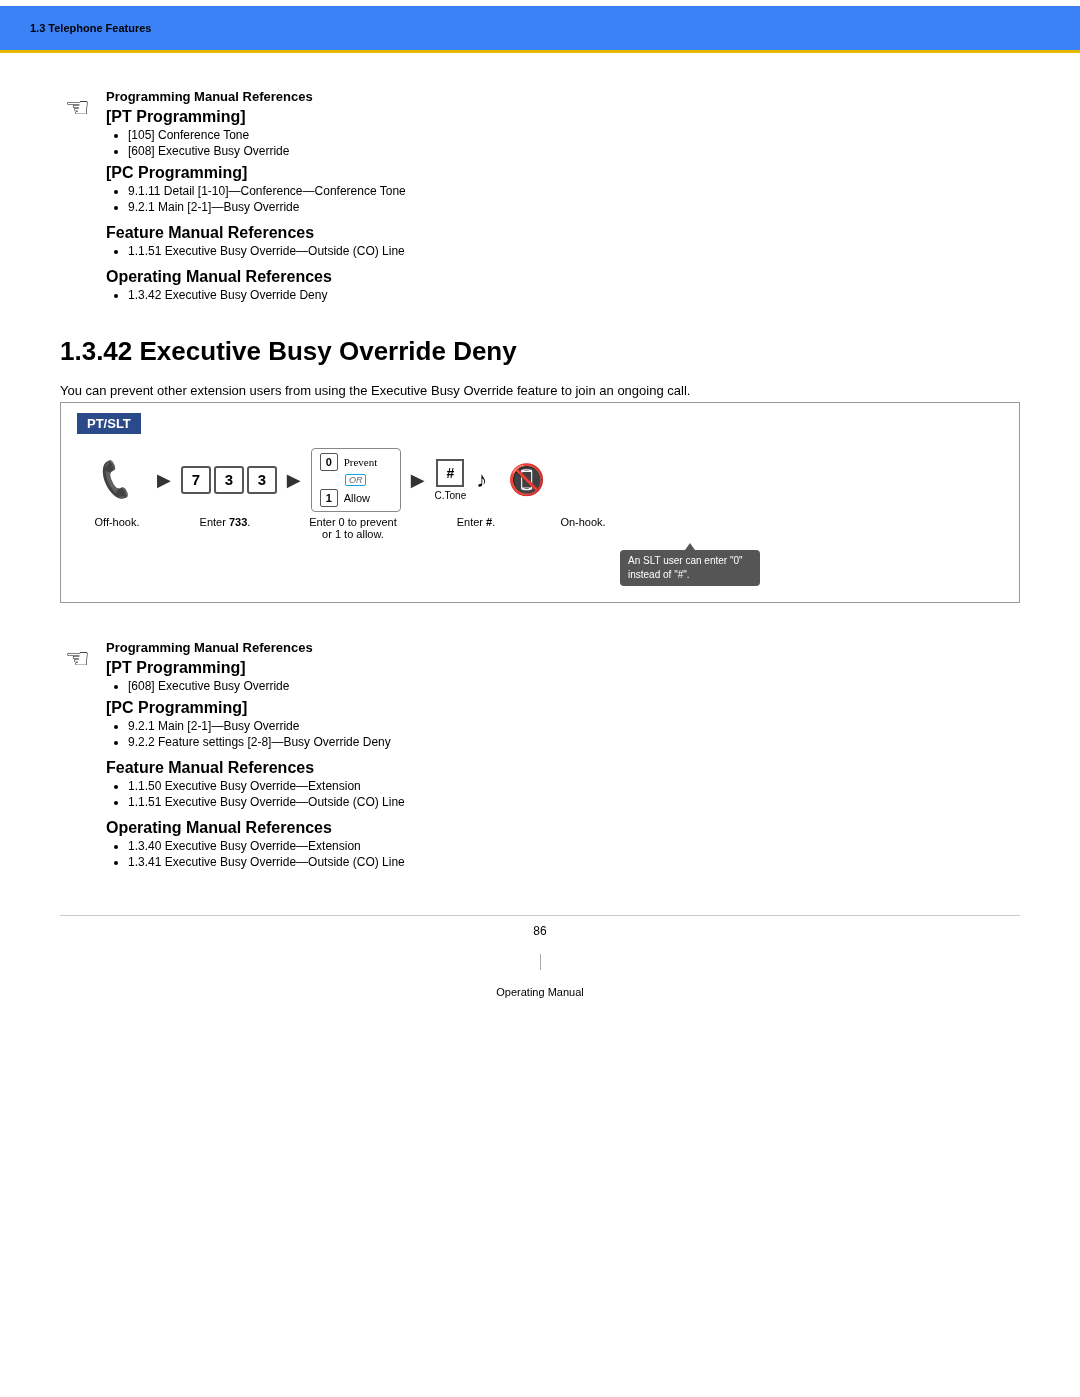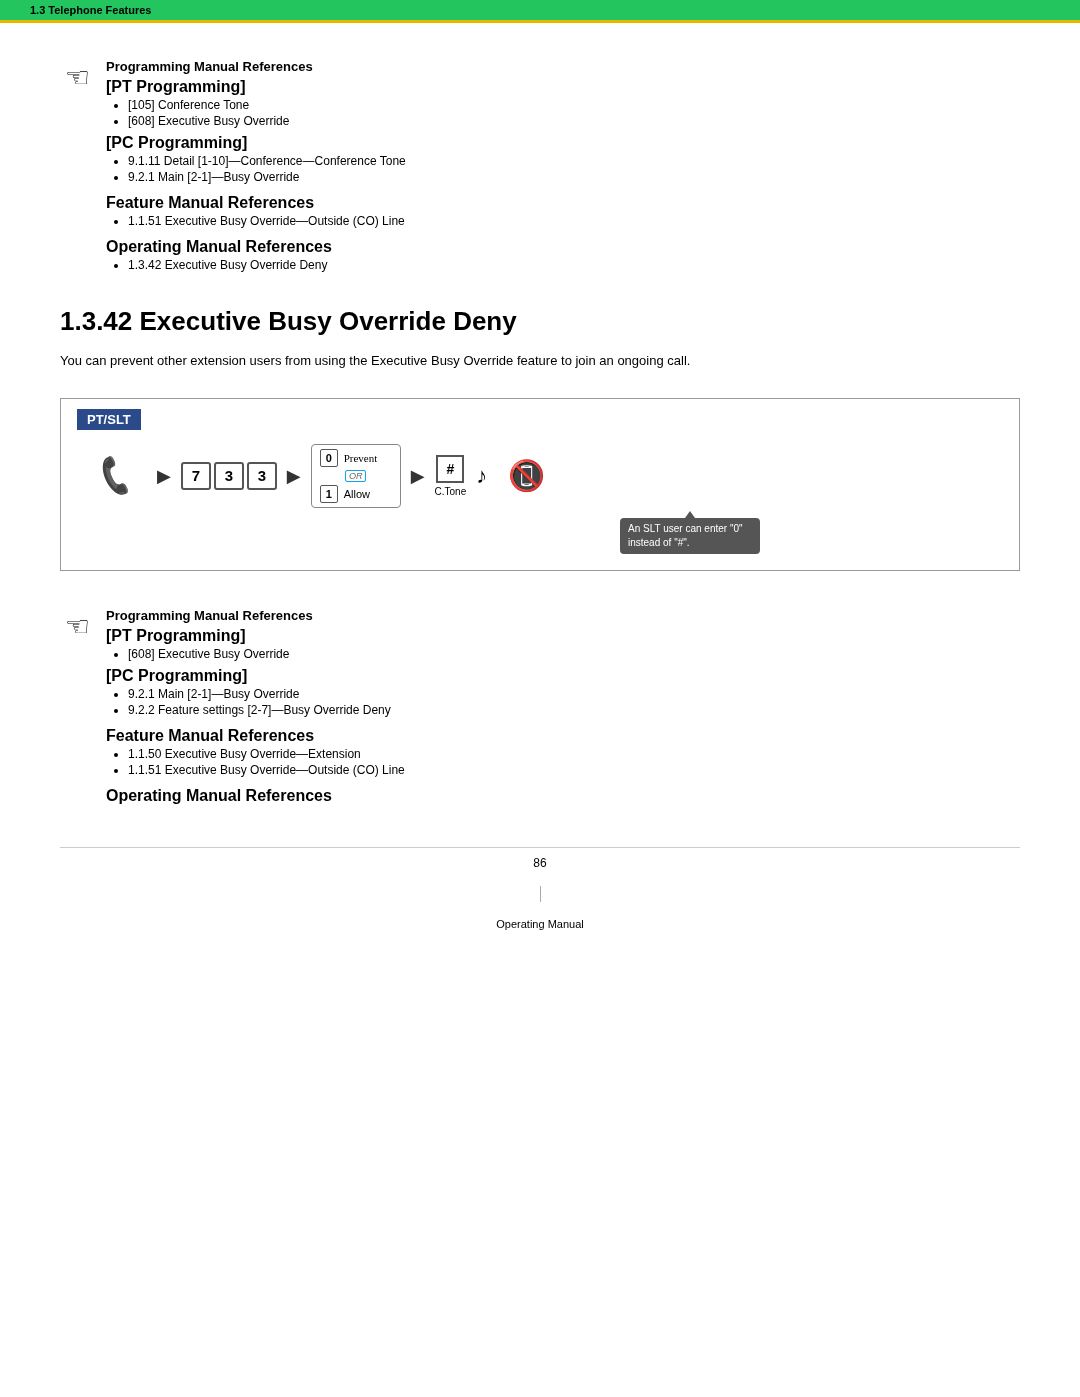--- a/index.html
+++ b/index.html
@@ -6,25 +6,26 @@
     body {
       font-family: Arial, Helvetica, sans-serif;
       font-size: 13px;
       background: #fff;
       color: #000;
       width: 1080px;
       min-height: 1397px;
     }
 
     .top-bar {
-      background: #22c55e;
+      background: #3b82f6;
       border-bottom: 3px solid #e6b800;
-      padding: 4px 30px;
+      padding: 16px 30px;
       font-size: 11px;
       font-weight: bold;
+      margin-top: 6px;
     }
 
     .page-content {
       padding: 20px 60px 40px 60px;
     }
 
     
     .ref-block {
       display: flex;
       flex-direction: row;
@@ -78,21 +79,21 @@
     
     .section-heading {
       font-size: 26px;
       font-weight: bold;
       margin: 28px 0 14px 0;
       border-bottom: none;
     }
 
     .intro-text {
       font-size: 13px;
-      margin-bottom: 27px;
+      margin-bottom: 1px;
       line-height: 1.5;
     }
 
     
     .diagram-box {
       border: 1px solid #999;
       padding: 10px 16px 16px 16px;
       margin-bottom: 37px;
       background: #fff;
     }
@@ -372,20 +373,34 @@
       </div>
 
       <span class="bell-icon">♪</span>
 
       <div style="display:flex;flex-direction:column;align-items:center;width:60px;">
         <span class="phone-on-hook">📵</span>
       </div>
     </div>
 
     
+    <div class="diagram-labels-row">
+      <div class="lbl-offhook">Off-hook.</div>
+      <div style="width:18px;"></div>
+      <div class="lbl-enter733">Enter <strong>733</strong>.</div>
+      <div style="width:18px;"></div>
+      <div class="lbl-enter0">
+        <span>Enter 0 to prevent</span><br>
+        <span>or 1 to allow.</span>
+      </div>
+      <div style="width:18px;"></div>
+      <div class="lbl-enterhash">Enter <strong>#</strong>.</div>
+      <div style="width:22px;"></div>
+      <div class="lbl-onhook">On-hook.</div>
+    </div>
 
     
     <div style="display:flex;justify-content:center;margin-top:6px;padding-left:300px;">
       <div class="note-bubble">An SLT user can enter "0" instead of "#".</div>
     </div>
 
   </div>
 
   <div class="ref-block">
     <div class="ref-icon">
@@ -395,33 +410,37 @@
       <div class="ref-title">Programming Manual References</div>
 
       <div class="ref-subtitle">[PT Programming]</div>
       <ul>
         <li>[608] Executive Busy Override</li>
       </ul>
 
       <div class="ref-subtitle">[PC Programming]</div>
       <ul>
         <li>9.2.1 Main [2-1]—Busy Override</li>
-        <li>9.2.2 Feature settings [2-7]—Busy Override Deny</li>
+        <li>9.2.2 Feature settings [2-8]—Busy Override Deny</li>
       </ul>
 
       <div style="margin-top:10px;">
         <div class="ref-subtitle">Feature Manual References</div>
         <ul>
           <li>1.1.50 Executive Busy Override—Extension</li>
           <li>1.1.51 Executive Busy Override—Outside (CO) Line</li>
         </ul>
       </div>
 
       <div style="margin-top:10px;">
         <div class="ref-subtitle">Operating Manual References</div>
+        <ul>
+          <li>1.3.40 Executive Busy Override—Extension</li>
+          <li>1.3.41 Executive Busy Override—Outside (CO) Line</li>
+        </ul>
       </div>
     </div>
   </div>
 
   <div class="page-footer">
     <span class="page-num">86</span>
     <div class="footer-divider"></div>
     <span>Operating Manual</span>
   </div>
 

